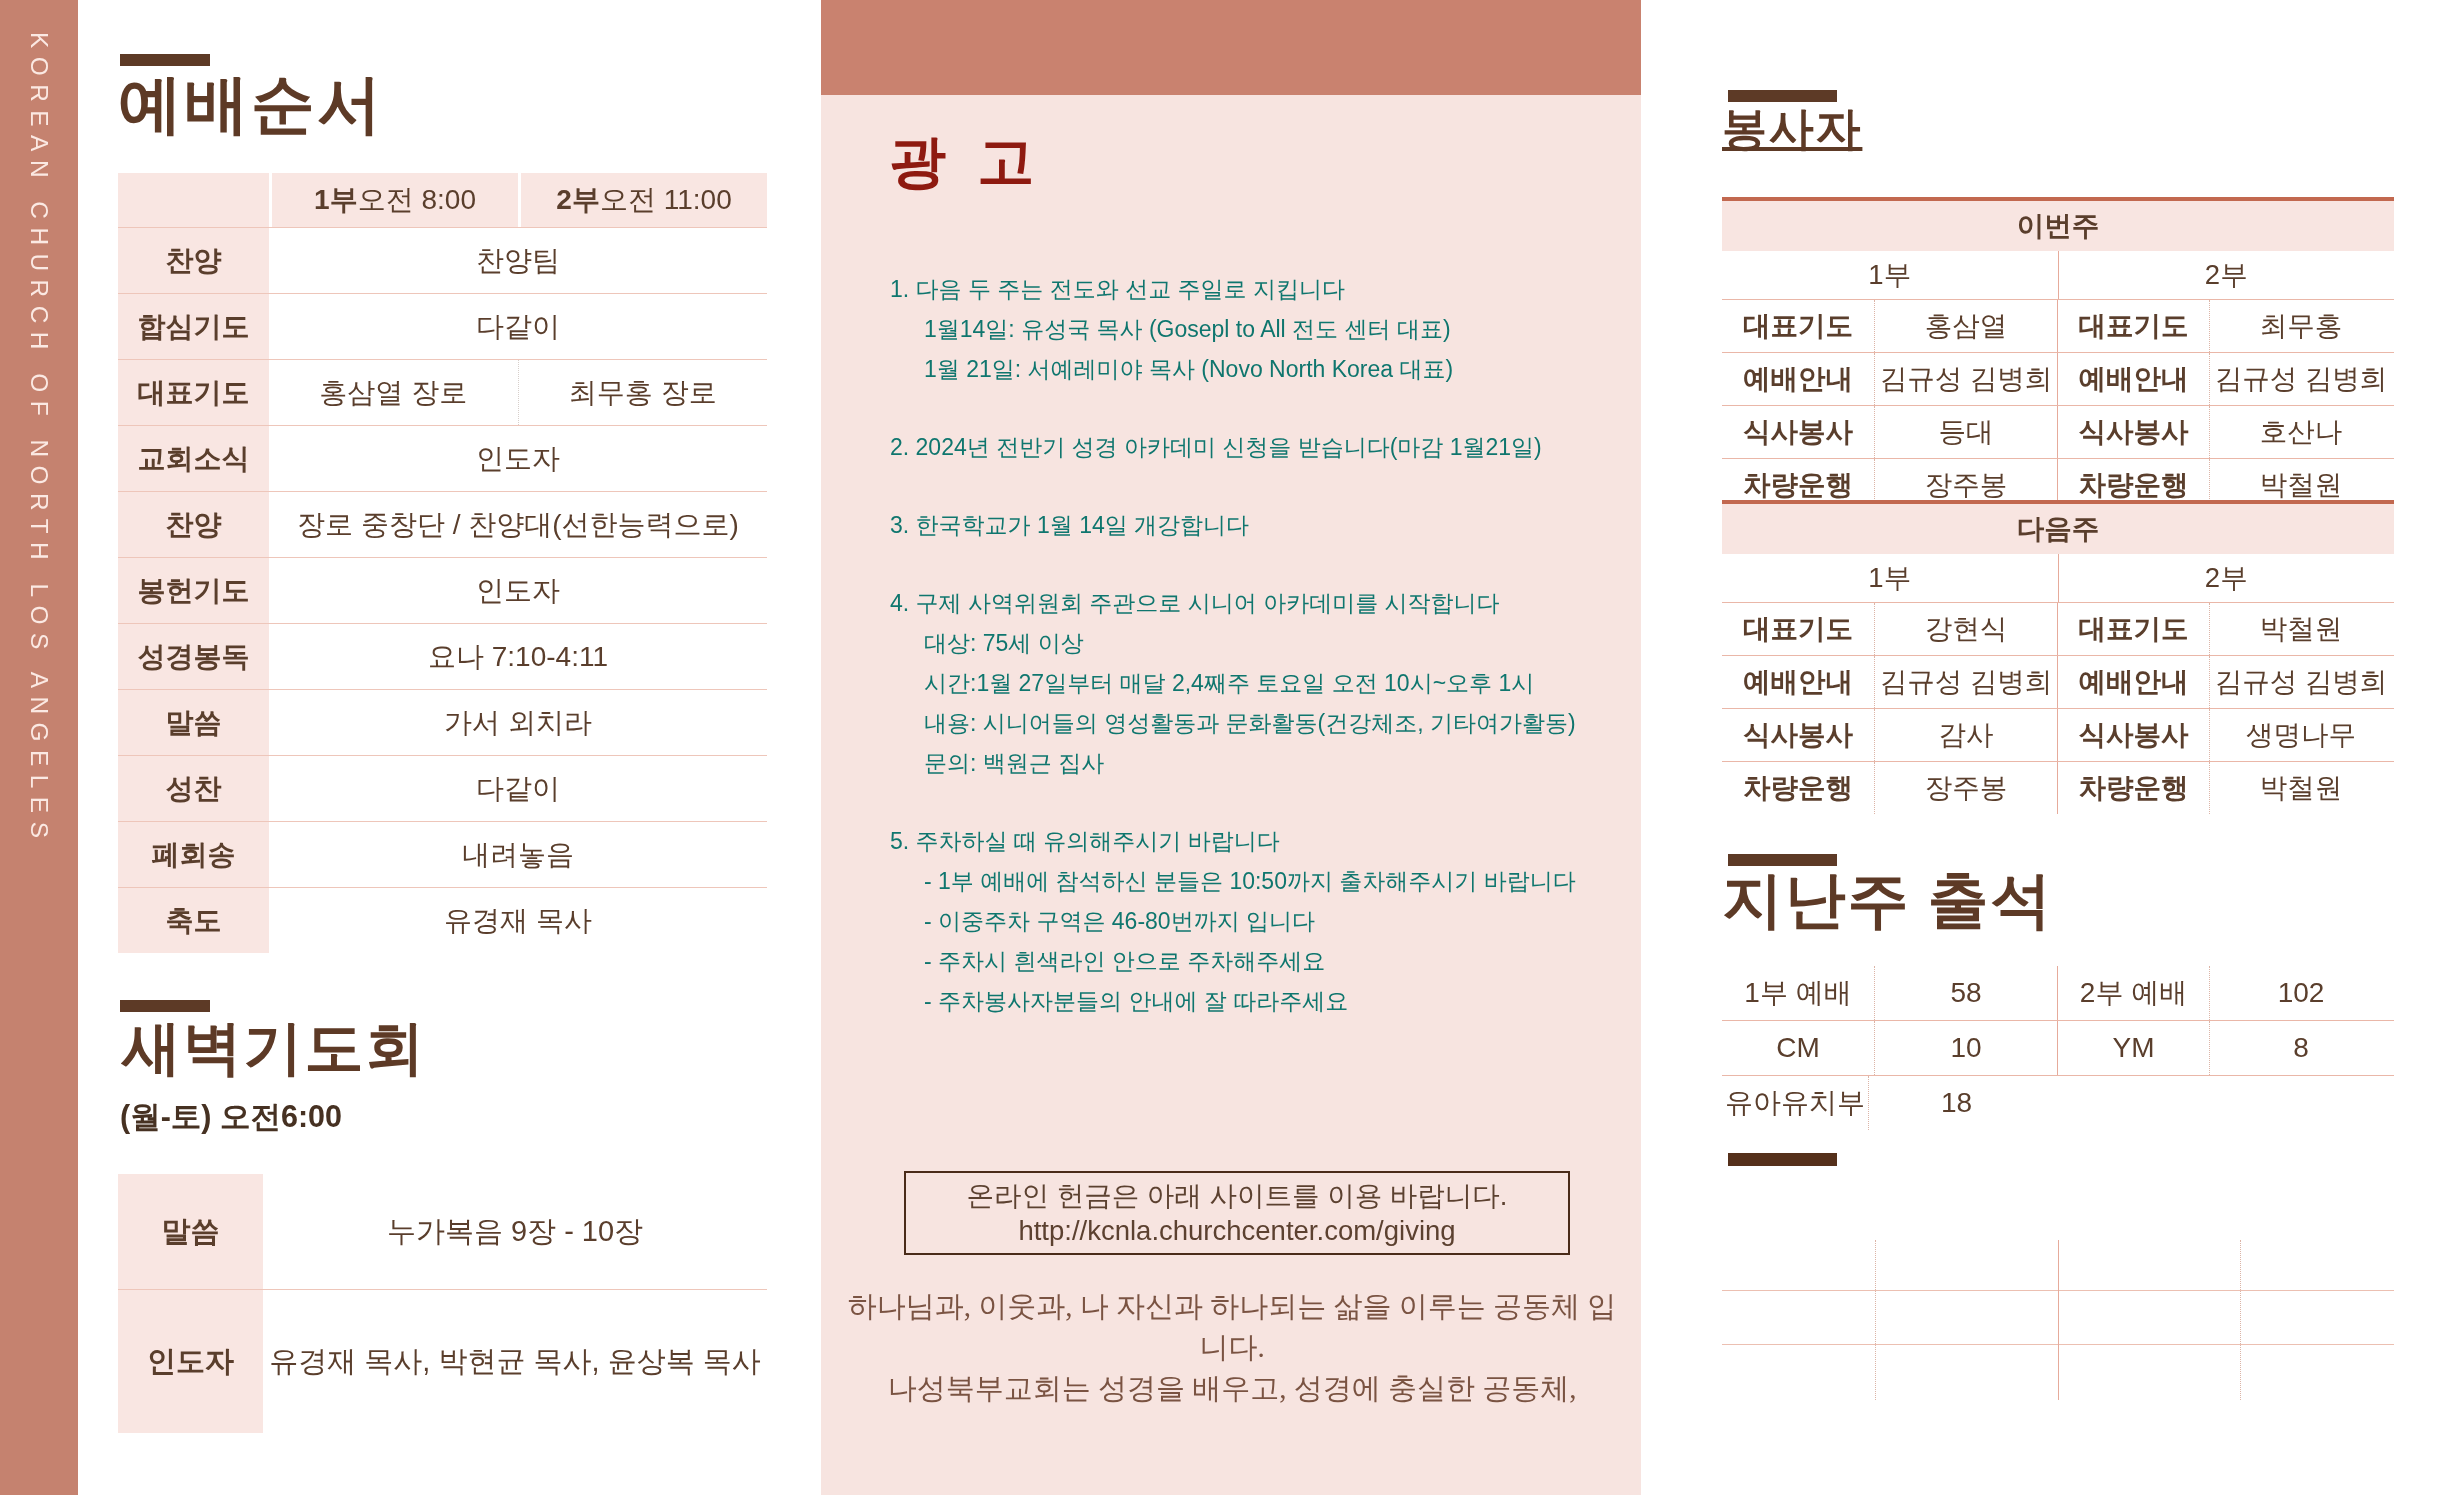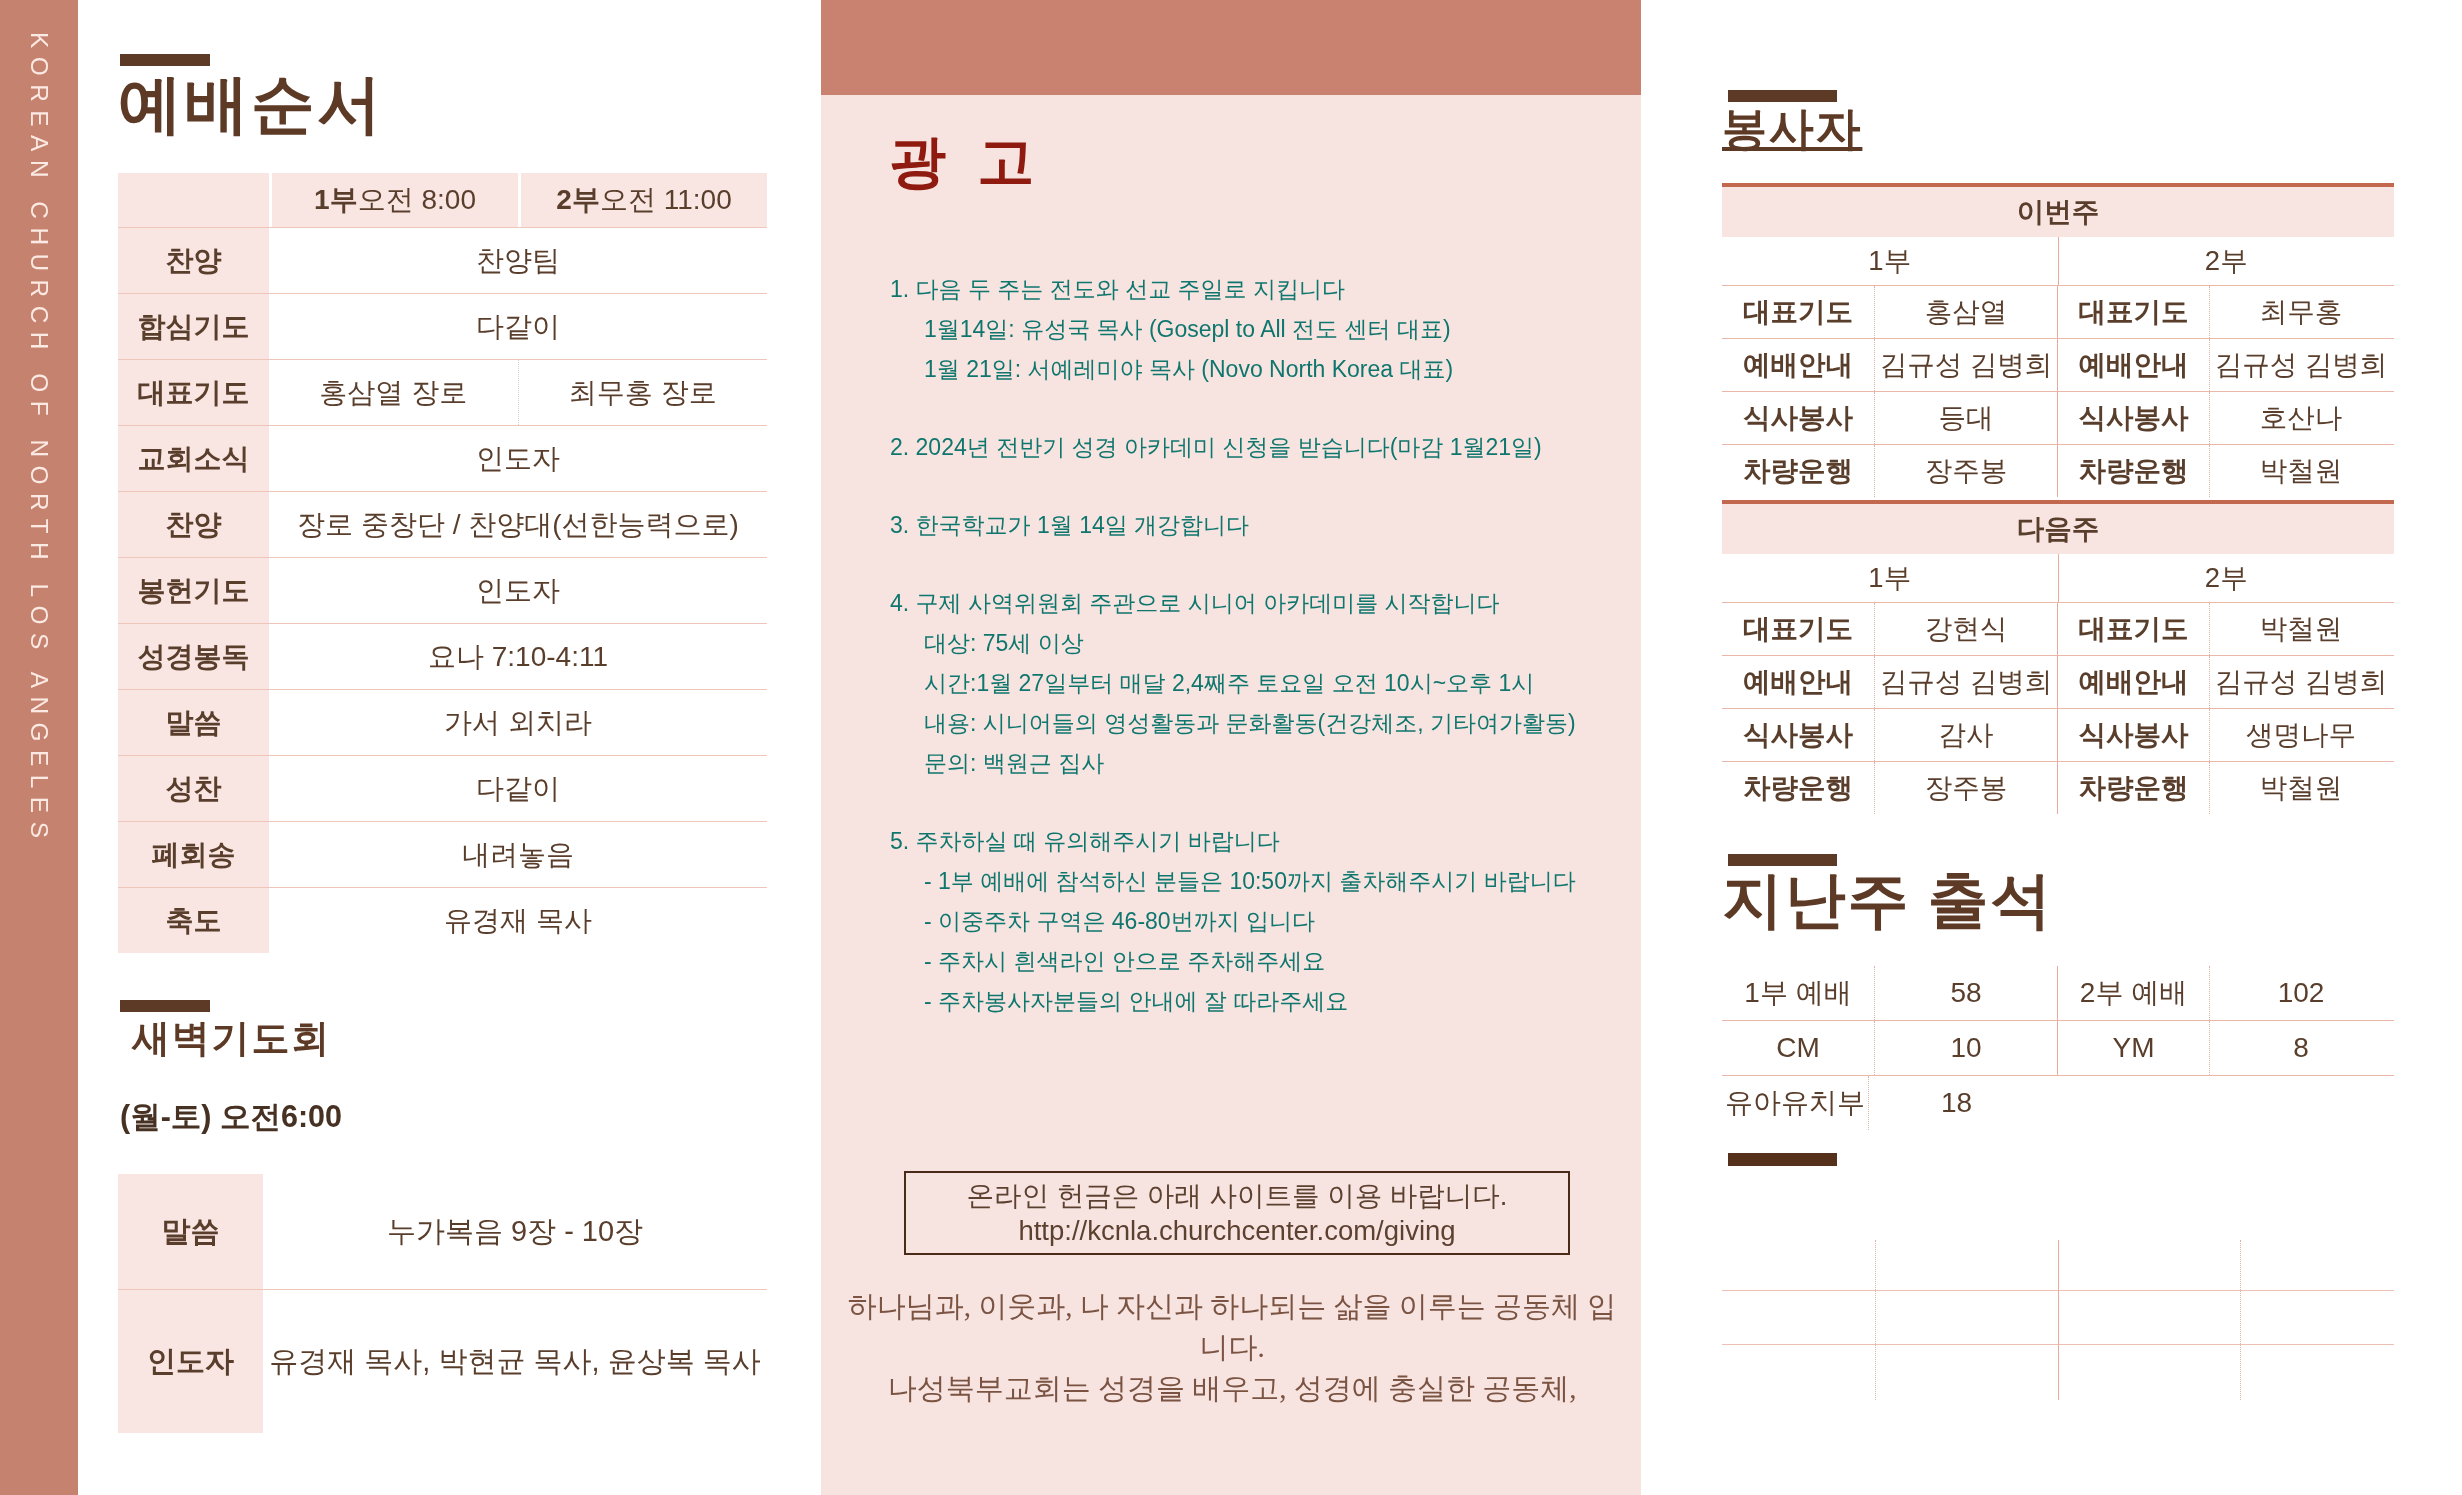--- a/index.html
+++ b/index.html
@@ -154,21 +154,21 @@
         <div class="wlabel">폐회송</div>
         <div class="wvalue">내려놓음</div>
       </div>
     <div class="wrow">
         <div class="wlabel">축도</div>
         <div class="wvalue">유경재 목사</div>
       </div>
   </div>
 
   <div class="accent-bar" style="left:120px;top:1000px;width:90px;"></div>
-  <div class="serif-title" style="left:132px;top:1019px;font-size:38px;letter-spacing:1.8px;">새벽기도회</div>
+  <div class="serif-title" style="left:122px;top:1019px;font-size:59px;letter-spacing:1.8px;">새벽기도회</div>
   <div class="dawn-sub">(월-토) 오전6:00</div>
 
   <div class="dtable">
     <div class="drow drow1">
         <div class="dlabel">말씀</div>
         <div class="dvalue">누가복음 9장 - 10장</div>
       </div>
     <div class="drow drow2">
         <div class="dlabel">인도자</div>
         <div class="dvalue">유경재 목사, 박현균 목사, 윤상복 목사</div>
@@ -213,21 +213,21 @@
   </div>
 
   <div class="slogan">
     <div>하나님과, 이웃과, 나 자신과 하나되는 삶을 이루는 공동체 입니다.</div>
     <div>나성북부교회는 성경을 배우고, 성경에 충실한 공동체,</div>
   </div>
 
   <div class="accent-bar" style="left:1728px;top:90px;width:109px;"></div>
   <div class="serif-title" style="left:1722px;top:107px;font-size:45px;letter-spacing:1.8px;text-decoration:underline;">봉사자</div>
 
-  <div class="sv-table" style="top:183px;">
+  <div class="sv-table" style="top:197px;">
     <div class="sv-head">이번주</div>
     <div class="sv-parts">
       <div class="sv-part">1부</div>
       <div class="sv-part sv-part2">2부</div>
     </div>
     <div class="sv-row">
         <div class="sv-label">대표기도</div>
         <div class="sv-name">홍삼열</div>
         <div class="sv-label sv-mid">대표기도</div>
         <div class="sv-name">최무홍</div>

